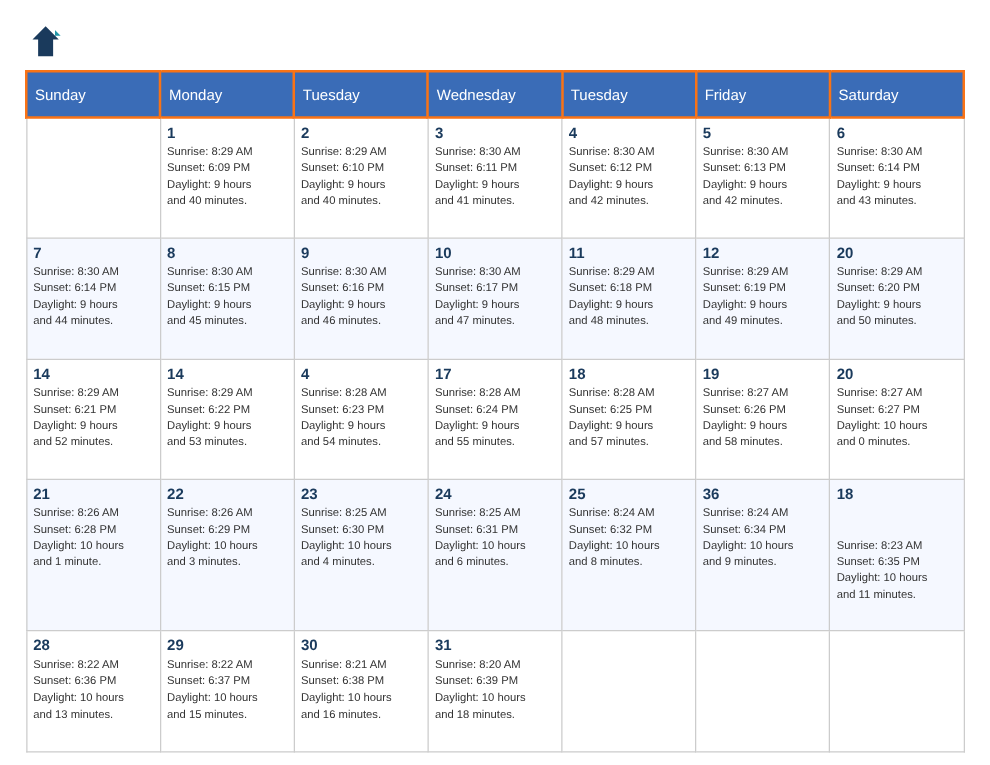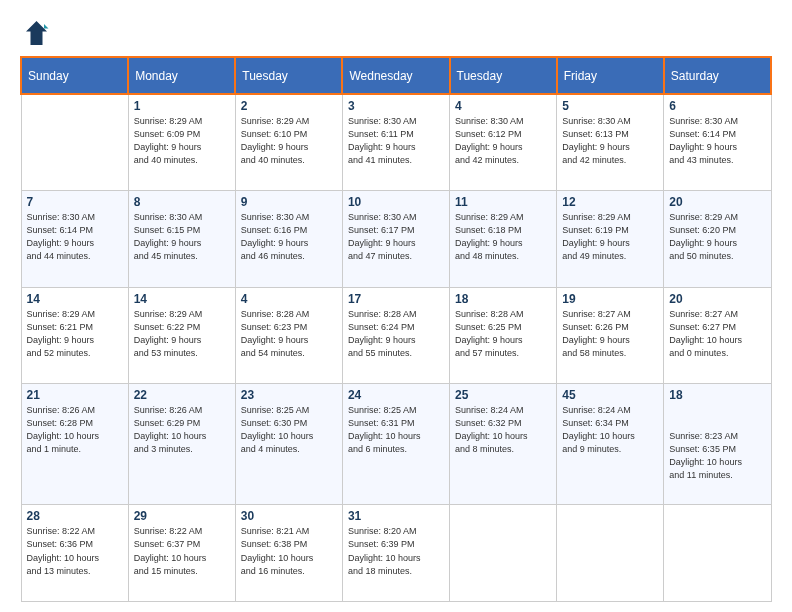--- a/index.html
+++ b/index.html
@@ -317,21 +317,21 @@
 and 6 minutes.</div>
           </td>
           <td>
             <span class="day-num">25</span>
             <div class="day-info" style="white-space: pre-line;">Sunrise: 8:24 AM
 Sunset: 6:32 PM
 Daylight: 10 hours
 and 8 minutes.</div>
           </td>
           <td>
-            <span class="day-num">45</span>
+            <span class="day-num">36</span>
             <div class="day-info" style="white-space: pre-line;">Sunrise: 8:24 AM
 Sunset: 6:34 PM
 Daylight: 10 hours
 and 9 minutes.</div>
           </td>
           <td>
             <span class="day-num">18</span>
             <div class="day-info" style="white-space: pre-line; margin-top: 28px;">Sunrise: 8:23 AM
 Sunset: 6:35 PM
 Daylight: 10 hours

